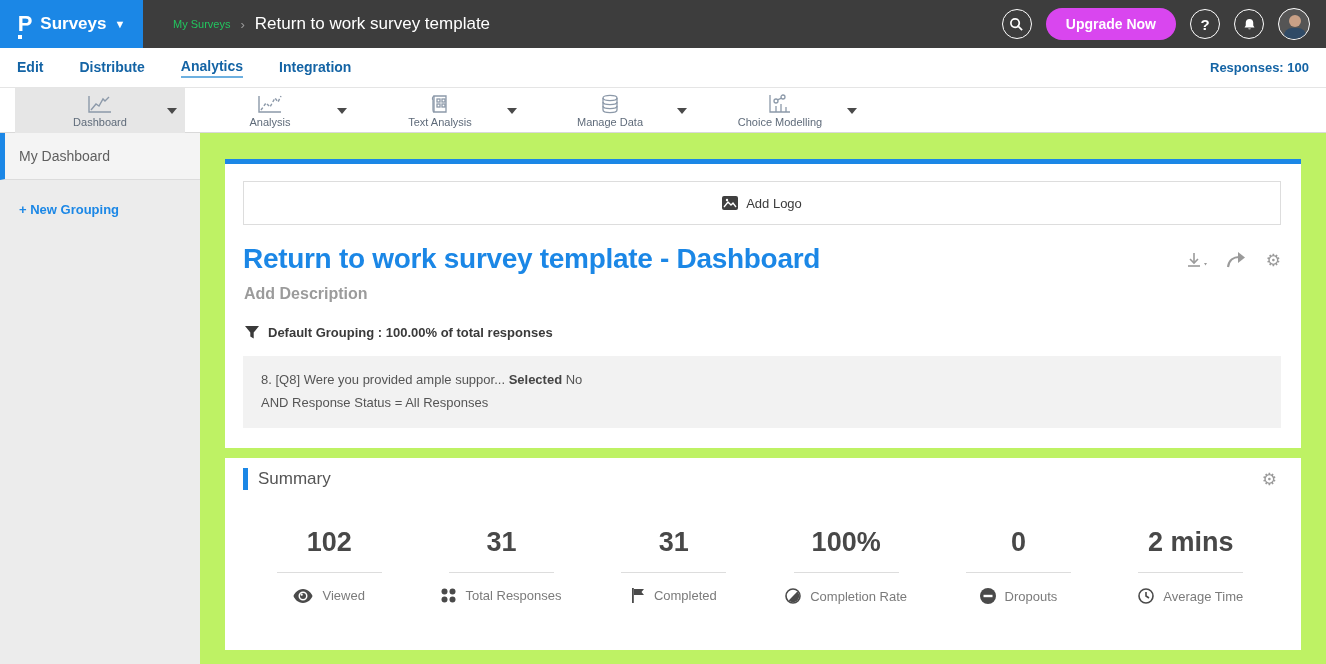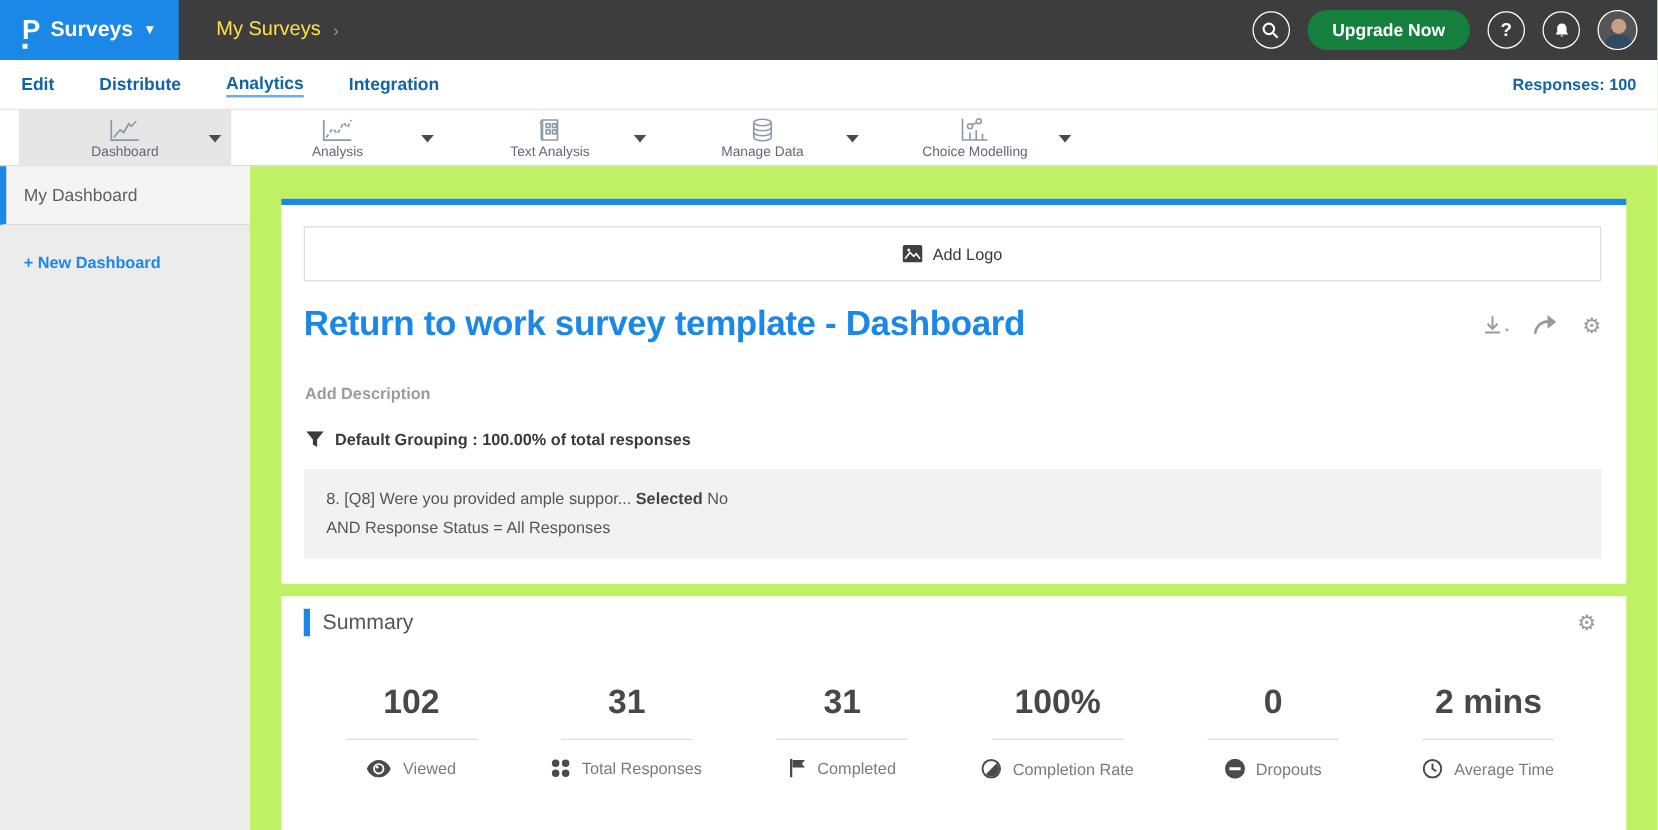--- a/index.html
+++ b/index.html
@@ -6,26 +6,26 @@
   html,body { width:1326px; height:664px; overflow:hidden; font-family:"Liberation Sans", sans-serif; background:#f1f1f1; }
 
   
   .topbar { height:48px; background:#3d3d3d; display:flex; align-items:center; }
   .logo-block { width:143px; height:48px; background:#1b87e6; display:flex; align-items:center; justify-content:center; gap:8px; cursor:pointer; }
   .logo-glyph { color:#fff; font-size:22px; font-weight:bold; position:relative; line-height:1; }
   .logo-glyph .dot { position:absolute; left:0px; bottom:-4px; width:4px; height:4px; background:#fff; }
   .logo-text { color:#ffffff; font-size:17px; font-weight:600; }
   .logo-caret { color:#fff; font-size:11px; }
   .breadcrumb { display:flex; align-items:center; gap:10px; margin-left:30px; }
-  .crumb-parent { color:#fde047; font-size:16px; cursor:pointer; }
+  .crumb-parent { color:#22c55e; font-size:11px; cursor:pointer; }
   .crumb-sep { color:#9a9a9a; font-size:13px; }
   .crumb-current { color:#ffffff; font-size:17px; }
   .topbar-right { margin-left:auto; display:flex; align-items:center; gap:14px; padding-right:16px; }
   .circle-btn { width:30px; height:30px; border:1.5px solid #fff; border-radius:50%; display:flex; align-items:center; justify-content:center; color:#fff; font-size:15px; font-weight:bold; cursor:pointer; background:transparent; }
-  .upgrade-btn { background:#15803d; color:#fff; font-size:14px; font-weight:bold; border:none; border-radius:16px; padding:8px 20px; cursor:pointer; }
+  .upgrade-btn { background:#d946ef; color:#fff; font-size:14px; font-weight:bold; border:none; border-radius:16px; padding:8px 20px; cursor:pointer; }
   .avatar { width:32px; height:32px; border-radius:50%; background:#555; overflow:hidden; border:1.5px solid #fff; cursor:pointer; position:relative; }
   .avatar .head { position:absolute; left:10px; top:6px; width:12px; height:12px; border-radius:50%; background:#c8a086; }
   .avatar .body { position:absolute; left:5px; top:19px; width:22px; height:14px; border-radius:8px 8px 0 0; background:#2f4a66; }
 
   
   .navrow { height:40px; background:#fff; display:flex; align-items:center; padding:0 17px; border-bottom:1px solid #e5e5e5; }
   .nav-item { color:#1464a5; font-size:14px; font-weight:600; margin-right:36px; cursor:pointer; padding-bottom:2px; }
   .nav-item.active { border-bottom:2px solid #6db0e0; }
   .nav-responses { margin-left:auto; color:#1464a5; font-size:13px; font-weight:600; }
 
@@ -47,21 +47,21 @@
 
   
   .card1 { background:#fff; border-top:5px solid #1b87e6; padding:17px 20px 20px 18px; }
   .add-logo-box { border:1px solid #ddd; height:44px; display:flex; align-items:center; justify-content:center; gap:8px; cursor:pointer; margin:0 0 18px 0; }
   .add-logo-label { font-size:13px; color:#3a3a3a; }
   .title-row { display:flex; align-items:flex-start; }
   .dash-title { color:#1b87e6; font-size:28px; font-weight:bold; letter-spacing:-0.3px; cursor:pointer; }
   .title-actions { margin-left:auto; display:flex; align-items:center; gap:18px; padding-top:8px; color:#9a9a9a; }
   .action-icon { cursor:pointer; display:flex; align-items:center; color:#9a9a9a; }
   .gear-glyph { font-size:17px; color:#9a9a9a; line-height:1; cursor:pointer; }
-  .add-desc { color:#9b9b9b; font-size:13px; font-weight:600; margin:32px 0 0 1px; cursor:pointer; }
+  .add-desc { color:#9b9b9b; font-size:16px; font-weight:600; margin:10px 0 0 1px; cursor:pointer; }
   .filter-row { display:flex; align-items:center; gap:9px; margin:22px 0 0 2px; }
   .filter-label { font-size:13px; font-weight:bold; color:#3a3a3a; }
   .filter-box { background:#f2f2f2; margin-top:16px; padding:12px 18px 14px 18px; }
   .filter-line { font-size:13px; color:#555; line-height:23px; }
   .filter-line b { color:#444; }
 
   
   .card2 { background:#fff; margin-top:10px; padding:10px 24px 46px 18px; }
   .summary-head { display:flex; align-items:center; }
   .summary-accent { width:5px; height:22px; background:#1b87e6; margin-right:10px; }
@@ -82,20 +82,21 @@
 
 <div class="topbar">
   <div class="logo-block">
     <span class="logo-glyph"><span>P</span><span class="dot"></span></span>
     <span class="logo-text">Surveys</span>
     <span class="logo-caret">▼</span>
   </div>
   <div class="breadcrumb">
     <span class="crumb-parent">My Surveys</span>
     <span class="crumb-sep">›</span>
+    <span class="crumb-current">Return to work survey template</span>
   </div>
   <div class="topbar-right">
     <div class="circle-btn">
       <svg width="15" height="15" viewBox="0 0 16 16" fill="none" stroke="#fff" stroke-width="1.8">
           <circle cx="6.5" cy="6.5" r="4.5"></circle>
           <line x1="10" y1="10" x2="14" y2="14"></line>
         </svg>
     </div>
     <button class="upgrade-btn">Upgrade Now</button>
     <div class="circle-btn">?</div>
@@ -182,21 +183,21 @@
     <span class="tool-label">Choice Modelling</span>
     <span class="tool-caret"></span>
   </div>
 </div>
 
 <div class="page-body">
   <div class="sidebar">
     <div class="sidebar-item">
       <span>My Dashboard</span>
     </div>
-    <div class="new-dashboard">+ New Dashboard</div>
+    <div class="new-dashboard">+ New Grouping</div>
   </div>
 
   <div class="content">
 
     <div class="card1">
       <div class="add-logo-box">
         <span>
           <svg width="16" height="14" viewBox="0 0 16 14">
               <rect x="0" y="0" width="16" height="14" rx="2" fill="#3f3f3f"></rect>
               <polyline points="2,11 6,6 9,9 11,7 14,11" fill="none" stroke="#fff" stroke-width="1.3"></polyline>

